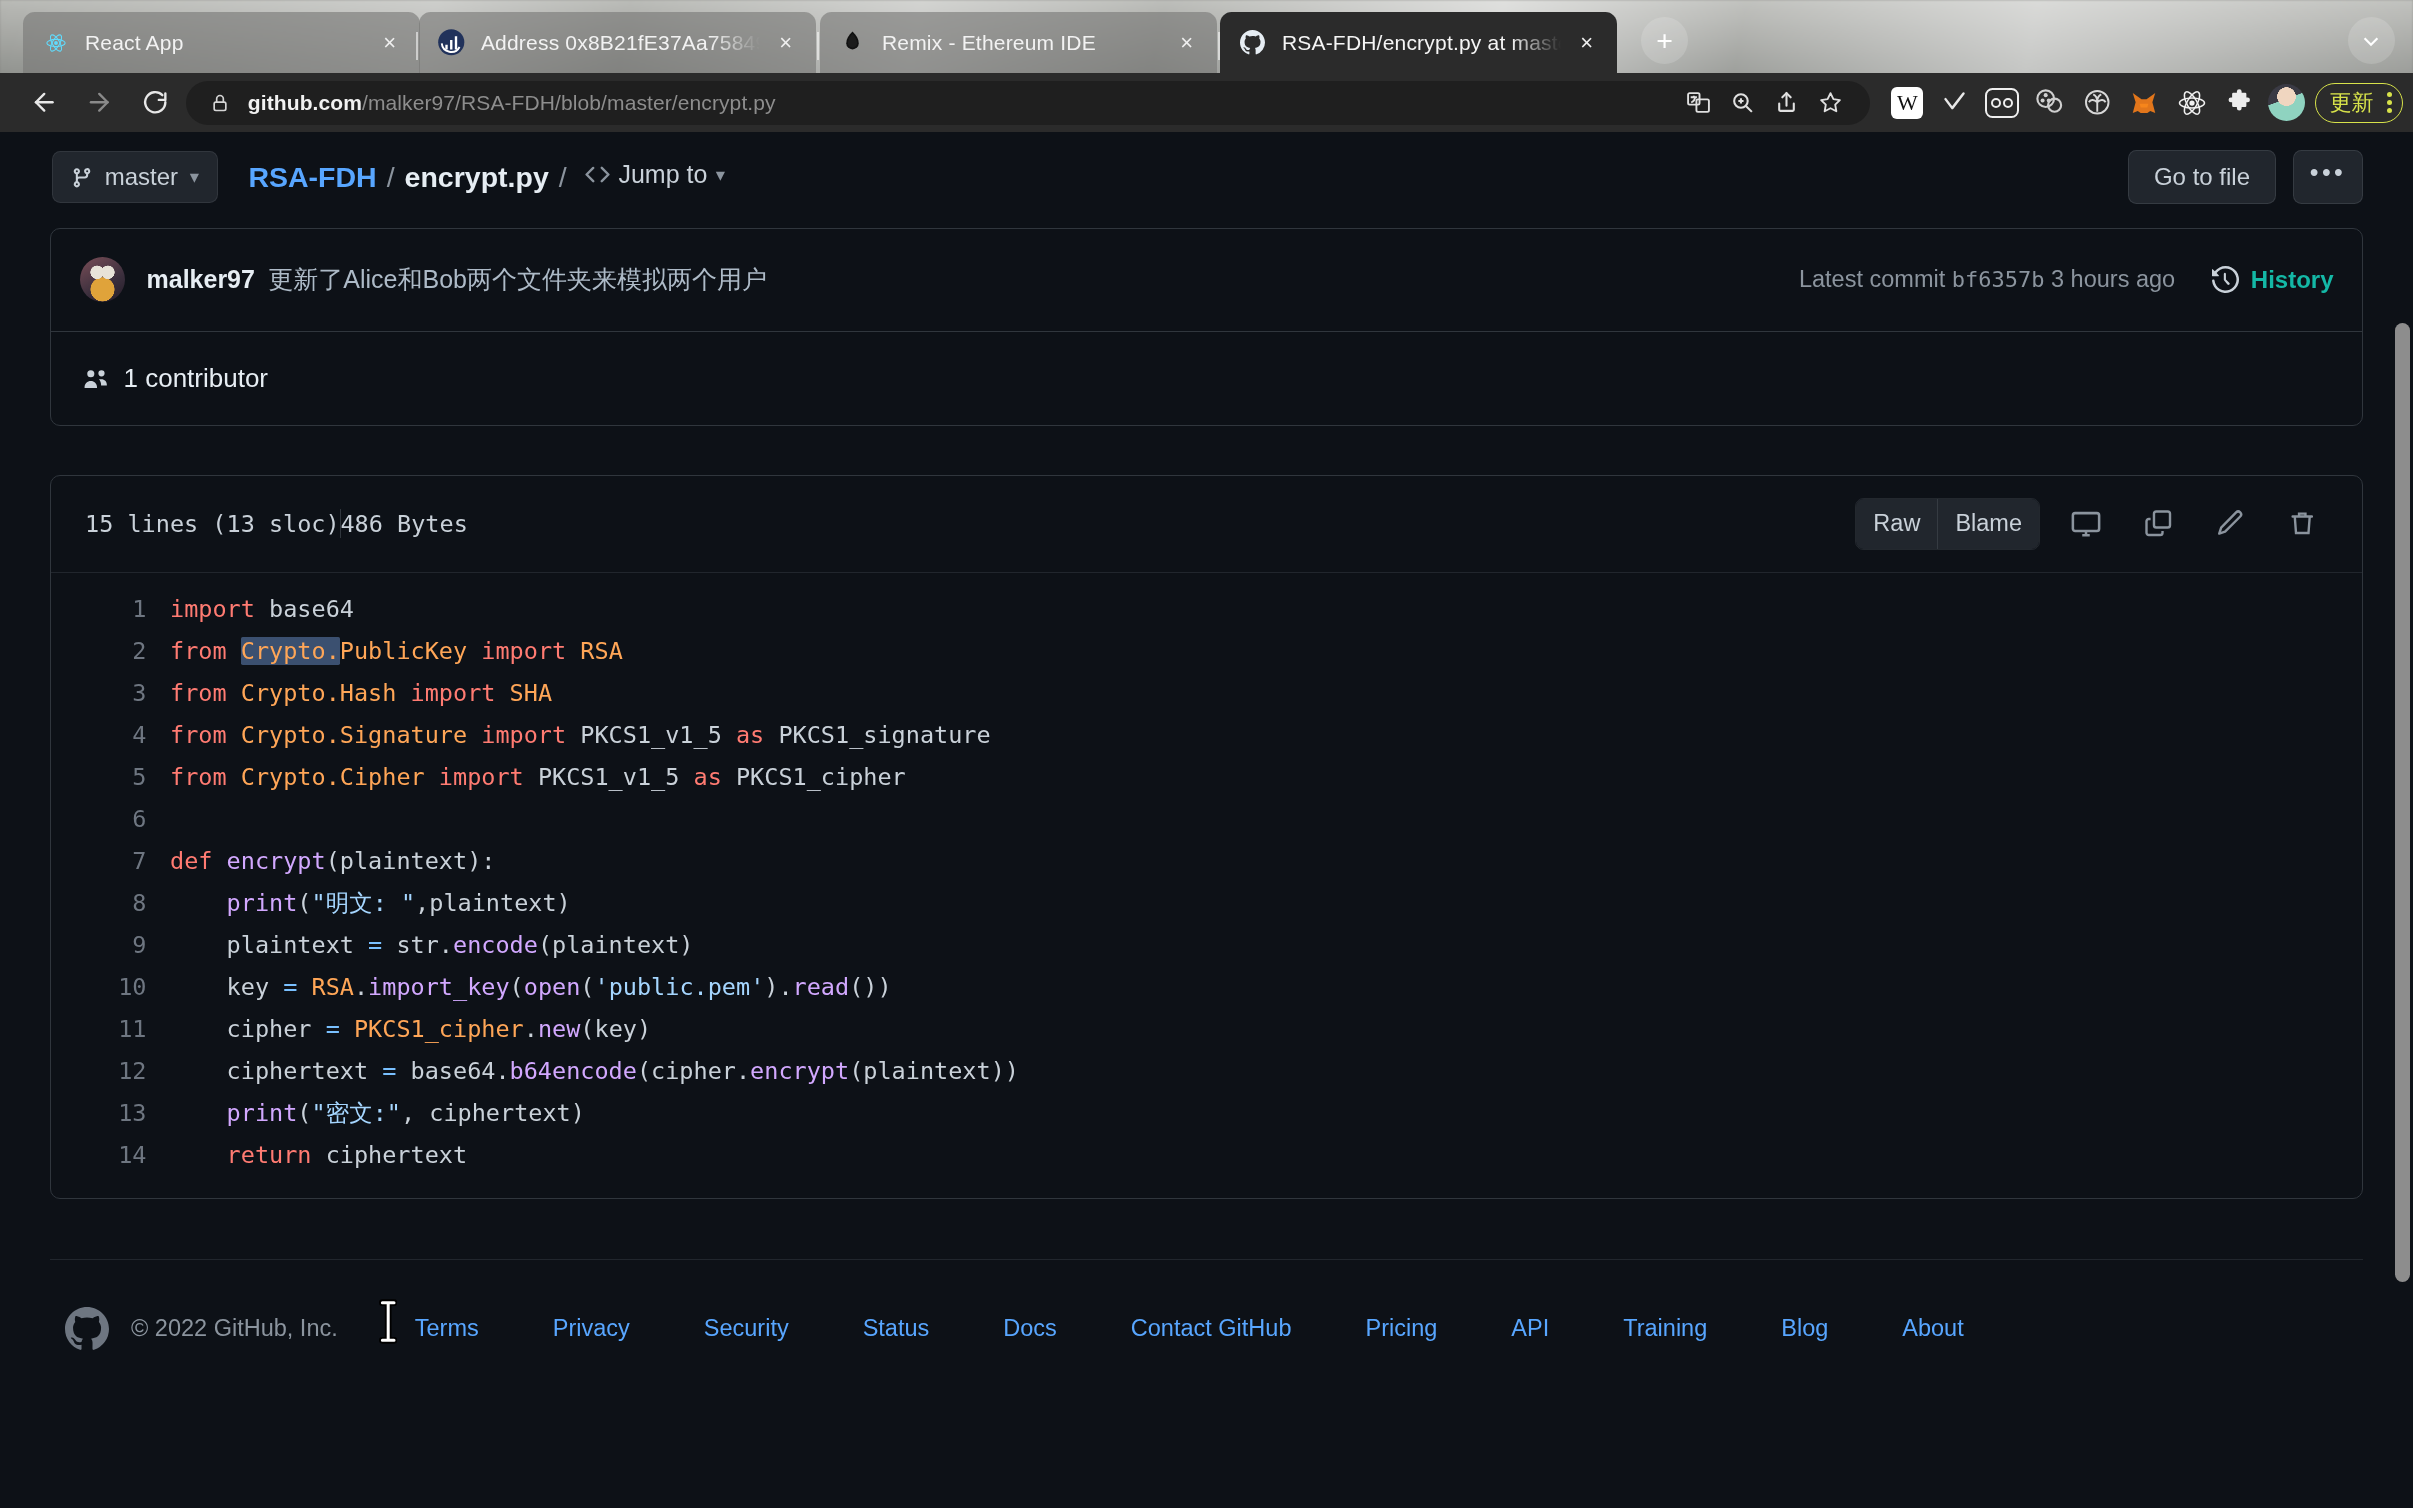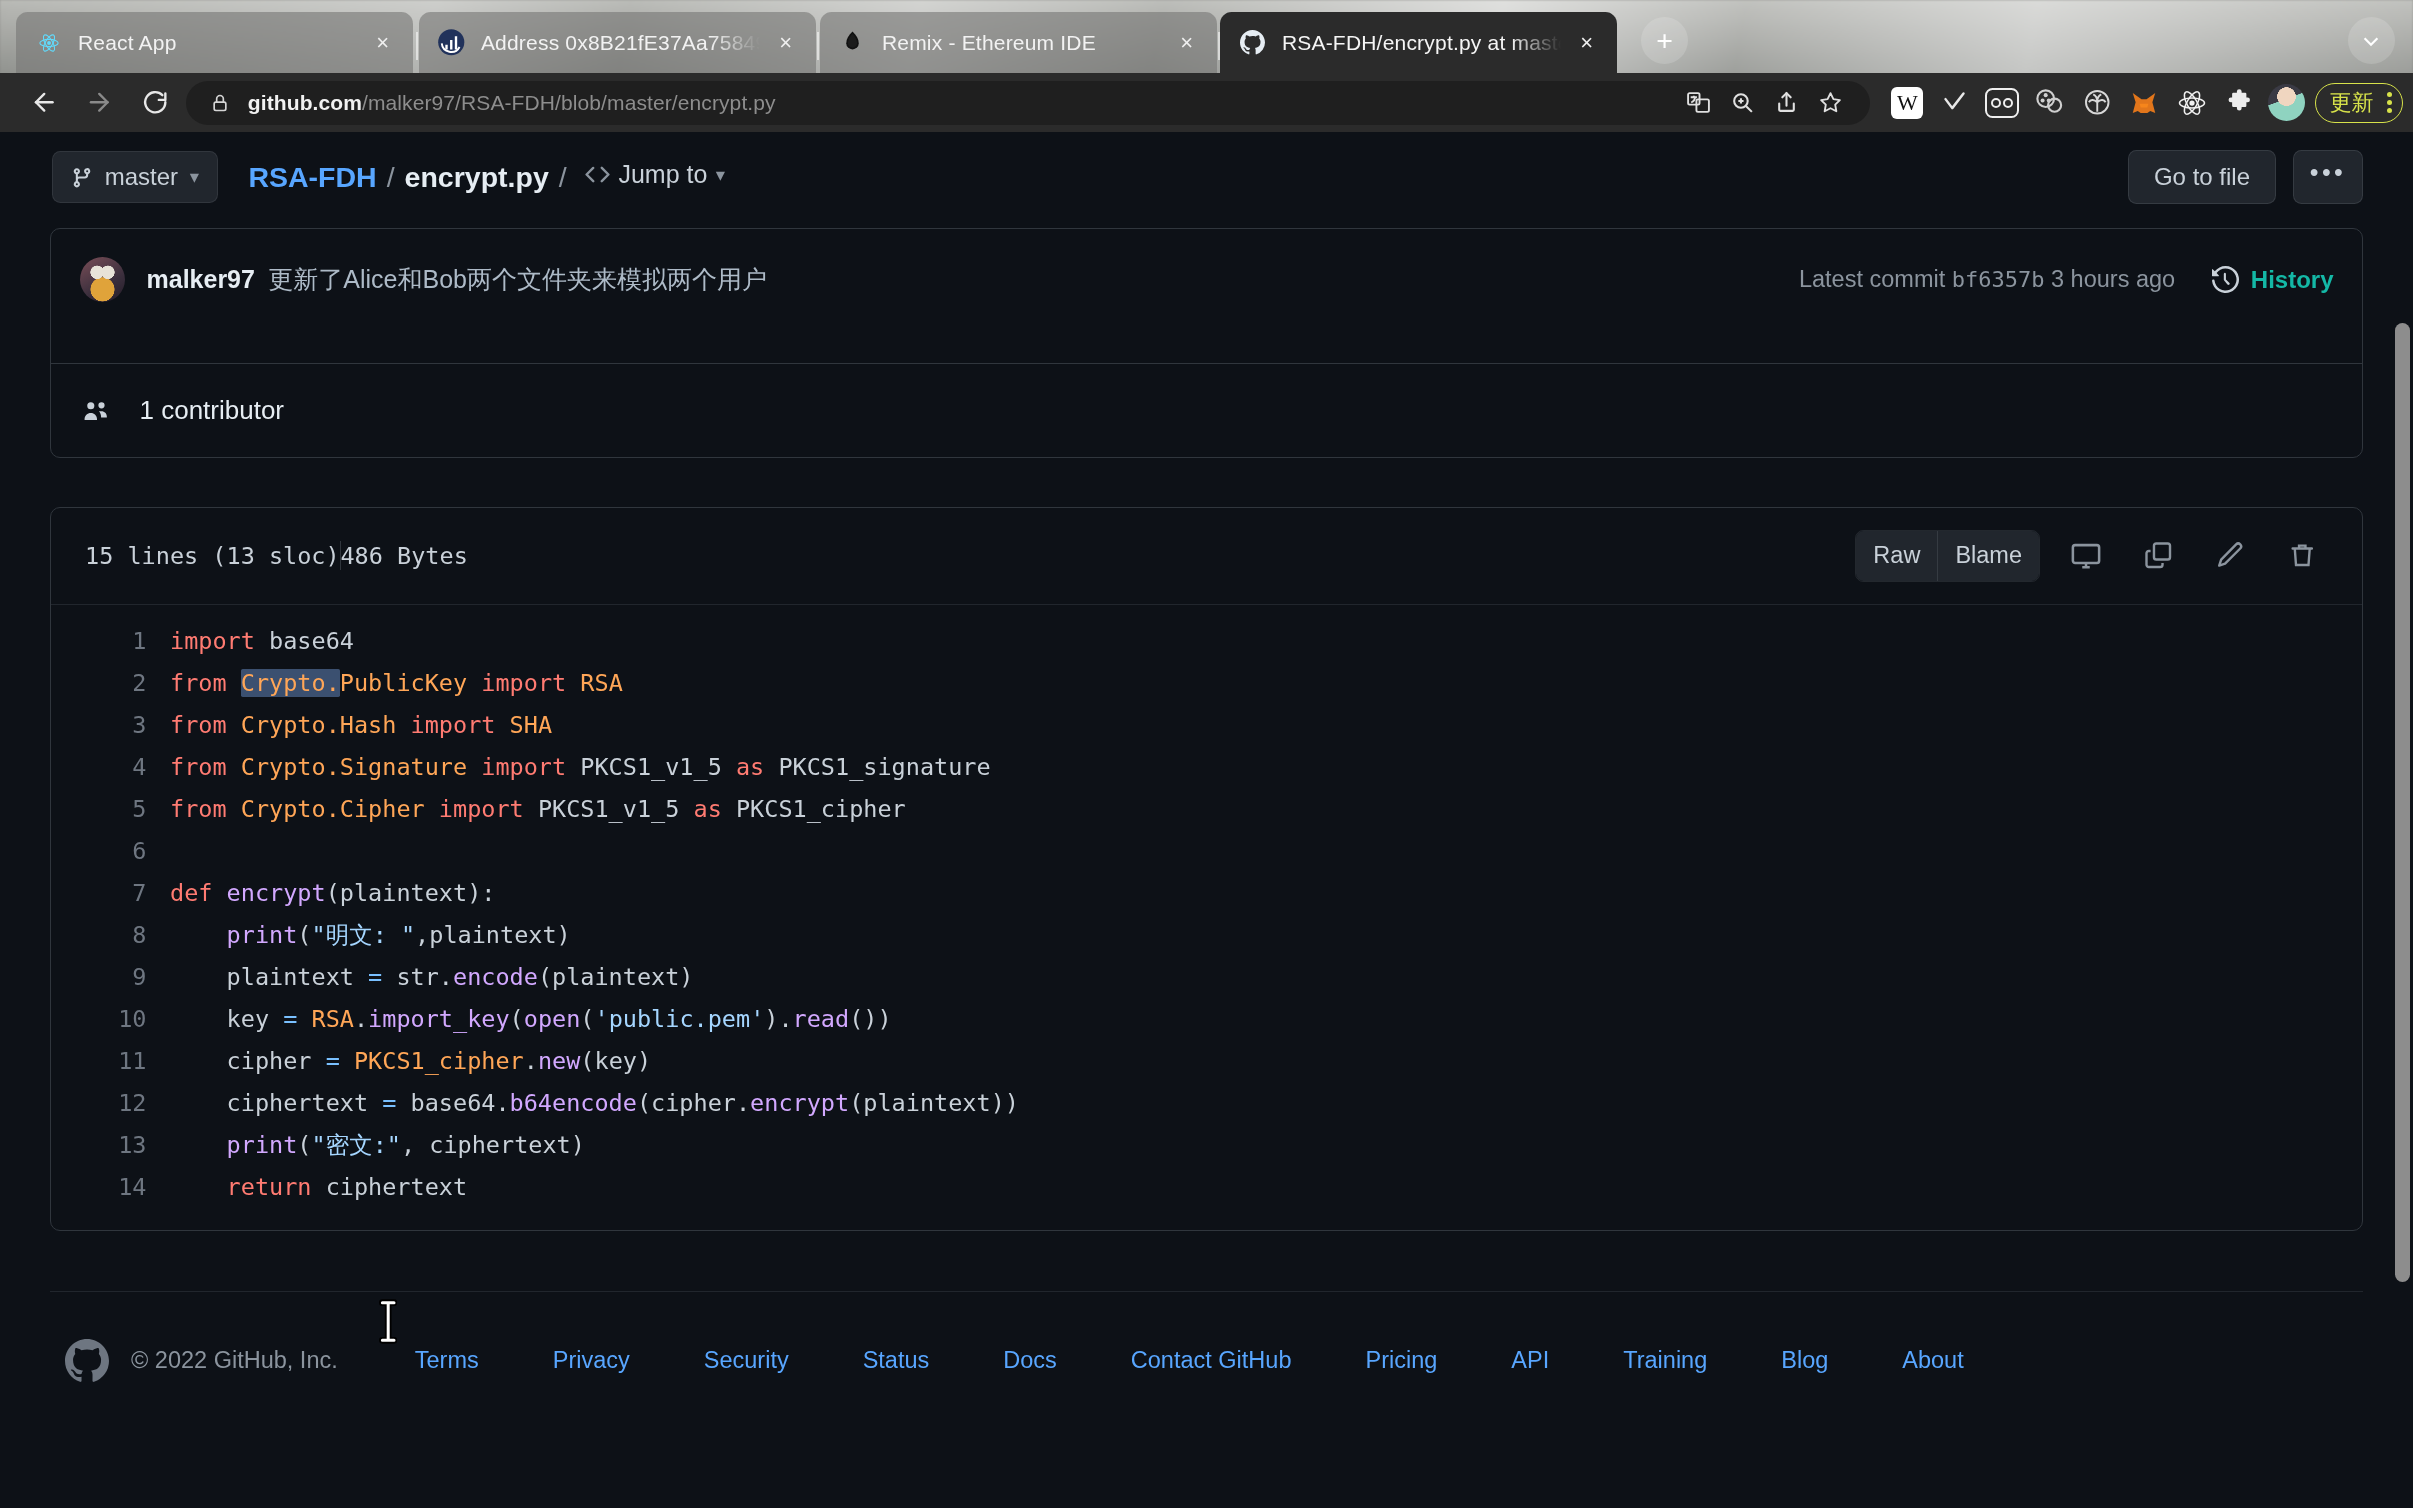--- a/index.html
+++ b/index.html
@@ -153,21 +153,21 @@
                 radial-gradient(circle at 62% 34%, #e8e3d8 0 16%, transparent 17%),
                 radial-gradient(circle at 50% 72%, #e0a33a 0 30%, transparent 31%),
                 linear-gradient(150deg,#7a4e57 0%, #3b2f3d 60%, #241c28 100%);
   }
   #commit-author { color:#e6edf3; font-size:25px; font-weight:700; }
   #commit-msg { color:#adbac7; font-size:25px; margin-left:13.4px; }
   #commit-meta { color:#8b949e; font-size:23.5px; }
   #commit-meta .sha { font-family:"DejaVu Sans Mono", monospace; font-size:22px; }
   #history-link { display:flex; align-items:center; gap:11.7px; color:#14b8a6; font-size:24px; font-weight:600; margin-left:37px; }
   #contrib-row {
-    border-top:0.8px solid #30363d; height:94px; display:flex; align-items:center; padding:0 30px; gap:30px;margin-top:32px;
+    border-top:0.8px solid #30363d; height:94px; display:flex; align-items:center; padding:0 30px; gap:14px;
   }
   #contrib-text { color:#e6edf3; font-size:26px; }
 
   
   #blob-box {
     border:0.8px solid #30363d; border-radius:10px; margin-top:49px; overflow:hidden;
     background:#0d1117;
   }
   #blob-header {
     display:flex; align-items:center; height:97px; padding:0 34px;
@@ -229,21 +229,21 @@
     position:absolute; left:379px; top:1167px; width:18.4px; height:45px; pointer-events:none;
   }
 </style>
 </head>
 <body>
 
 <div id="browser-chrome">
   <div id="wallpaper"></div>
 
   <div id="tabstrip">
-      <div class="tab" style="left: 16px; width: 397px;">
+      <div class="tab" style="left: 23px; width: 397px;">
         <span class="tab-favicon">
           <svg width="22" height="22" viewBox="0 0 24 24" fill="none" stroke="#61dafb" stroke-width="1.2">
             <circle cx="12" cy="12" r="2.1" fill="#61dafb" stroke="none"></circle>
             <ellipse cx="12" cy="12" rx="10" ry="4"></ellipse>
             <ellipse cx="12" cy="12" rx="10" ry="4" transform="rotate(60 12 12)"></ellipse>
             <ellipse cx="12" cy="12" rx="10" ry="4" transform="rotate(120 12 12)"></ellipse>
           </svg>
         </span>
         <span class="tab-title">React App</span>
         <span class="tab-close">×</span>

